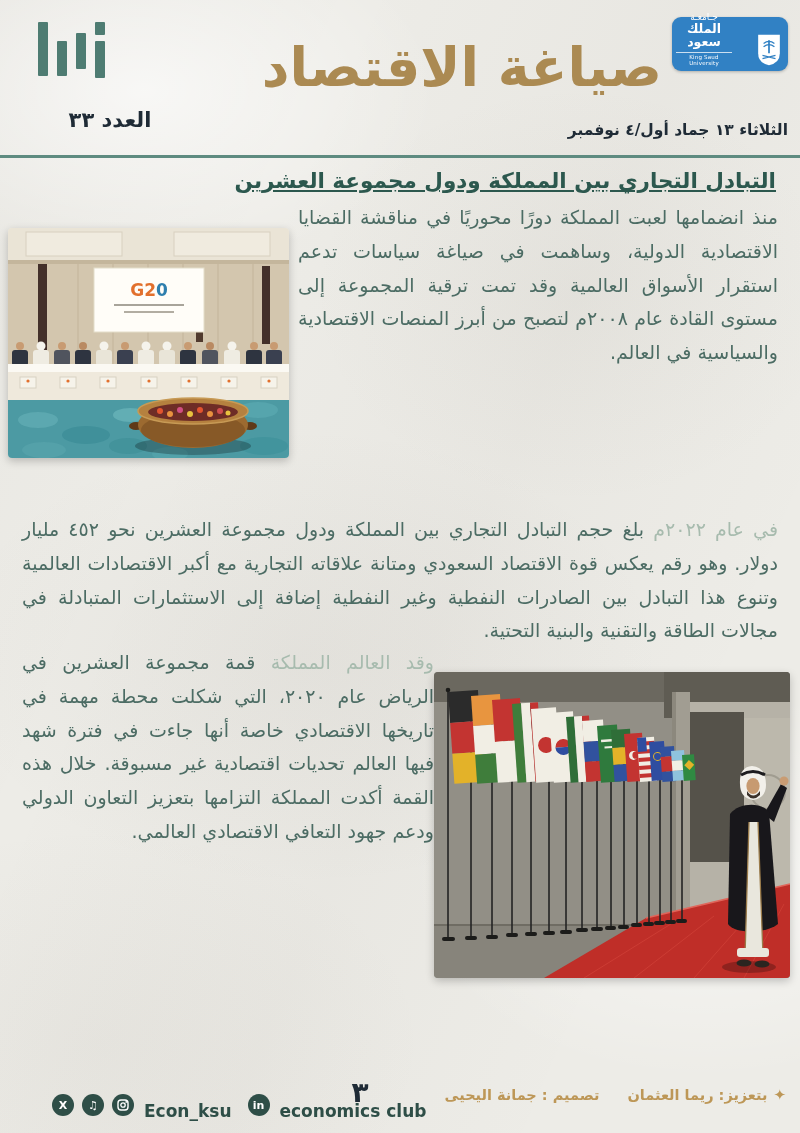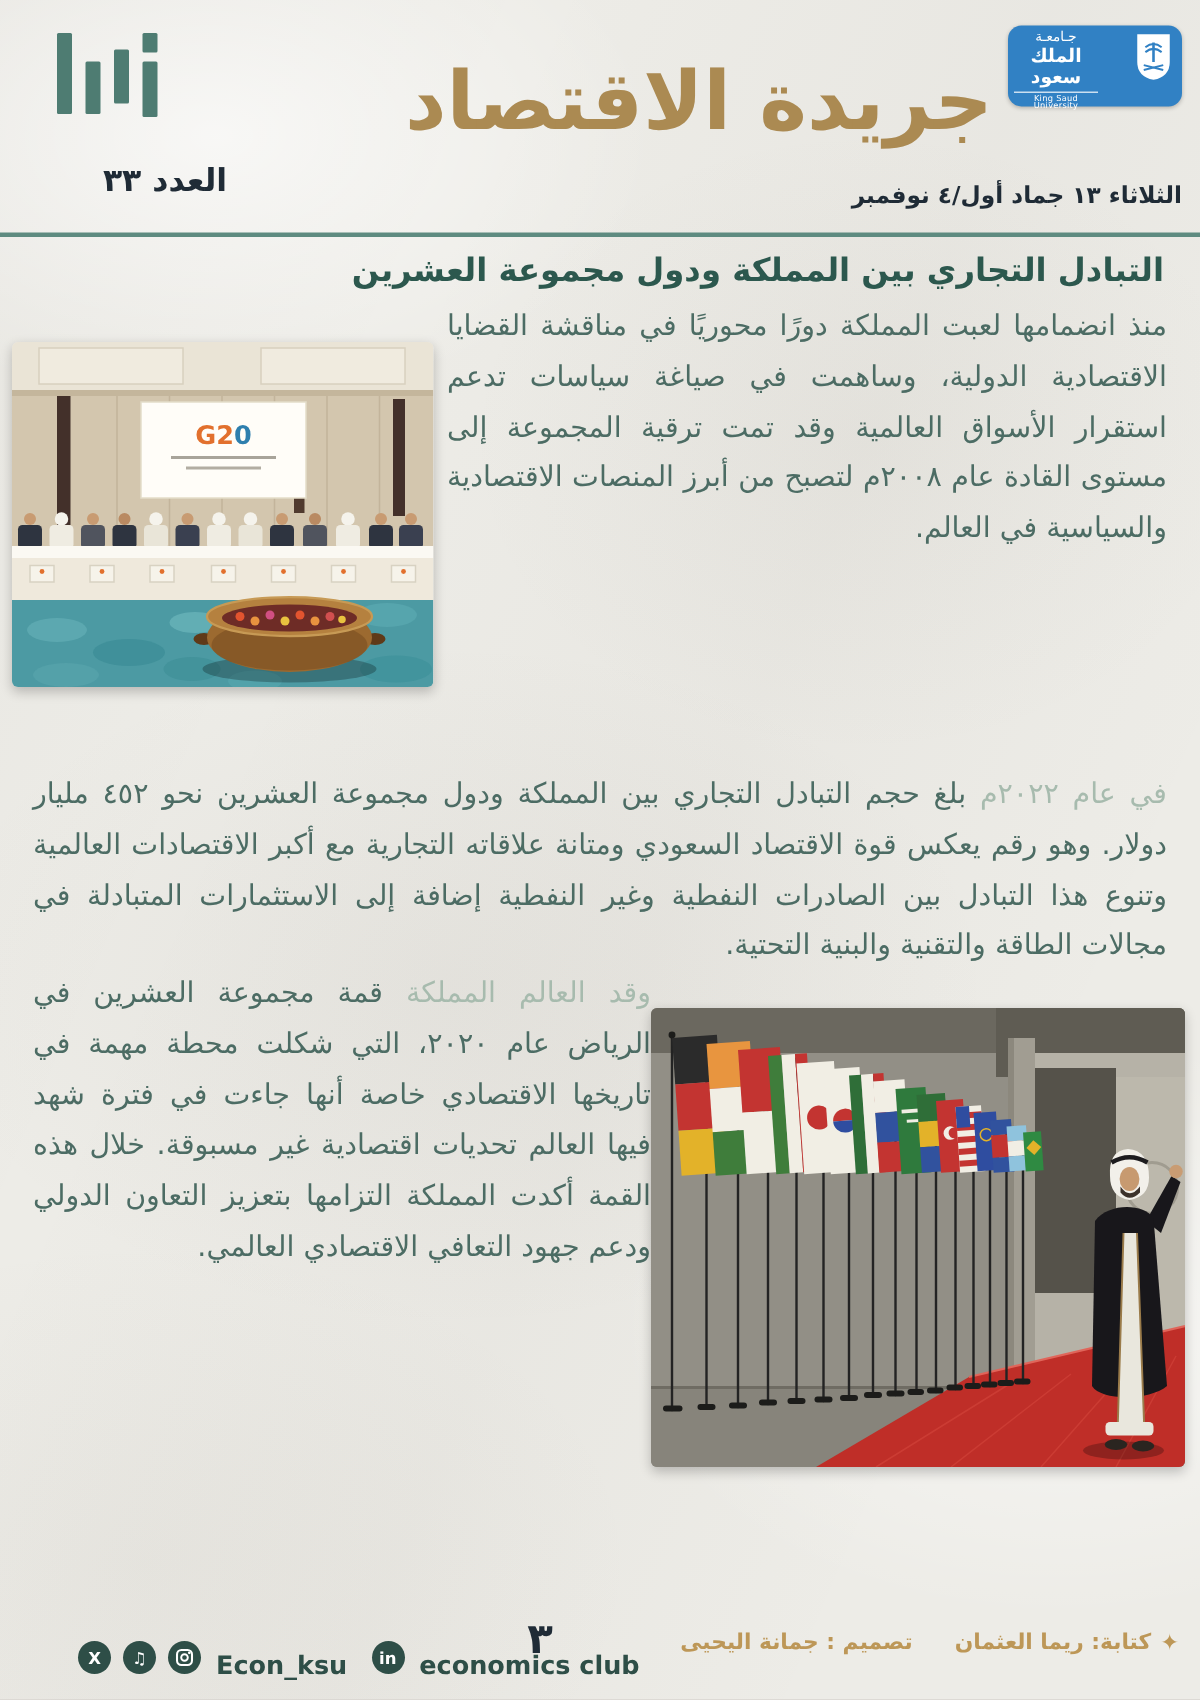--- a/index.html
+++ b/index.html
@@ -22,32 +22,32 @@
   .b1{ left:0;  top:2px;  width:10px; height:54px; }
   .b2{ left:19px; top:21px; width:10px; height:35px; }
   .b3{ left:38px; top:13px; width:10px; height:36px; }
   .b4a{ left:57px; top:2px;  width:10px; height:13px; }
   .b4b{ left:57px; top:21px; width:10px; height:37px; }
   .issue{ position:absolute; left:50px; top:108px; width:120px; text-align:center;
           font-size:21px; font-weight:bold; color:#1f2b36; }
   .np-title{ position:absolute; top:36px; right:138px; font-size:54px; font-weight:bold;
              color:#ab8a52; letter-spacing:-1px; font-family:"DejaVu Sans","Liberation Serif",sans-serif; }
   .ksu{ position:absolute; top:17px; right:12px; width:116px; height:54px; background:#3181c4;
-        border-radius:9px; display:flex; align-items:flex-start; padding:4px 6px 4px 4px;
+        border-radius:9px; display:flex; align-items:flex-end; padding:4px 6px 4px 4px;
         box-shadow:0 1px 3px rgba(0,0,0,.25);gap:19px; }
   .ksu-emblem{ width:26px; height:34px; margin-left:5px; flex:none; }
   .ksu-text{ flex:1; text-align:center; color:#fff; line-height:1.05; }
   .ksu-l1{ font-size:9px; }
   .ksu-l2{ font-size:12.5px; font-weight:bold; border-bottom:1px solid rgba(255,255,255,.75); padding-bottom:4px; margin-bottom:2px; }
   .ksu-l3{ font-size:5.5px; letter-spacing:.2px; direction:ltr; }
   .date-line{ position:absolute; top:121px; right:12px; font-size:15.5px; font-weight:bold; color:#1f2b36; }
   .divider{ position:absolute; top:155px; left:0; width:100%; height:3px; background:#5e8b80; }
   
   .headline{ position:absolute; top:168px; right:24px; left:24px; text-align:right;
-             font-size:21.5px; font-weight:bold; color:#2c584e; }
+             font-size:21.5px; font-weight:bold; color:#2c584e;text-decoration:underline; }
   .body-text{ direction:rtl; text-align:justify; font-size:19px; line-height:1.78; color:#4c6c64; }
   .body-text p + p{ margin-top:2px; }
   .lead{ color:#a7bbae; }
   .tb1{ position:absolute; top:201px; left:298px; right:22px; }
   .tb2{ position:absolute; top:513px; left:22px; right:22px; }
   .tb3{ position:absolute; top:646px; left:22px; width:412px; }
   .tb3 .p5{ margin-top:20px; }
   .photo{ position:absolute; border-radius:4px; overflow:hidden; box-shadow:0 3px 8px rgba(0,0,0,.22); }
   .photo svg{ display:block; }
   .photo1{ left:8px;  top:228px; width:281px; height:230px; }
@@ -70,21 +70,21 @@
 <div class="page">
 
   <div class="logo-bars">
     <i class="b1"></i>
       <i class="b2"></i>
       <i class="b3"></i>
       <i class="b4a"></i>
       <i class="b4b"></i>
   </div>
   <div class="issue">العدد ٣٣</div>
-  <div class="np-title">جريدة الاقتصاد</div>
+  <div class="np-title">صياغة الاقتصاد</div>
 
   <div class="ksu">
     <svg class="ksu-emblem" viewBox="0 0 24 30">
       <path d="M2 1 h20 v17 q0 9 -10 11 q-10 -2 -10 -11 Z" fill="#ffffff"></path>
       <path d="M12 6 v12" stroke="#3181c4" stroke-width="1.6"></path>
       <path d="M7 9 q5 -4 10 0 M7 12 q5 -4 10 0" stroke="#3181c4" stroke-width="1.2" fill="none"></path>
       <path d="M6 20 l12 3 M18 20 l-12 3" stroke="#3181c4" stroke-width="1.2"></path>
     </svg>
     <div class="ksu-text">
       <div class="ksu-l1">جـامعـة</div>
@@ -425,17 +425,17 @@
     </span>
     <span class="shandle">Econ_ksu</span>
     <span class="sicon">in</span>
     <span class="shandle">economics club</span>
   </div>
 
   <div class="pagenum">٣</div>
 
   <div class="credits">
     <span class="diamond">✦</span>
-    <span class="c1">كتابة: ريما العثمان</span>
+    <span class="c1">بتعزيز: ريما العثمان</span>
     <span class="c2">تصميم : جمانة اليحيى</span>
   </div>
 
 </div>
 
 </body></html>

